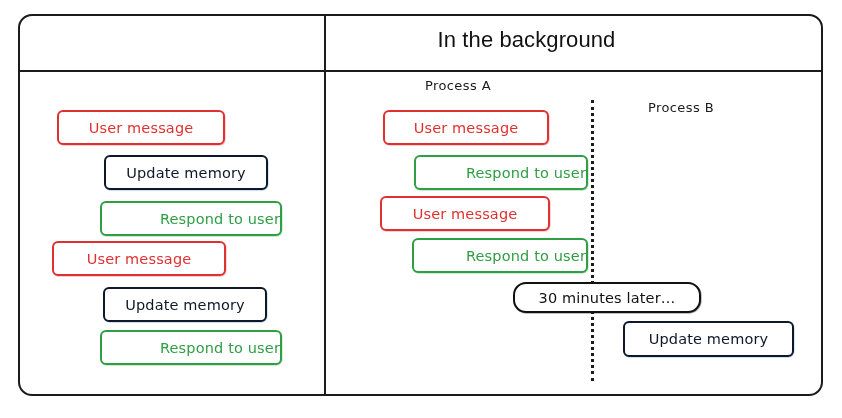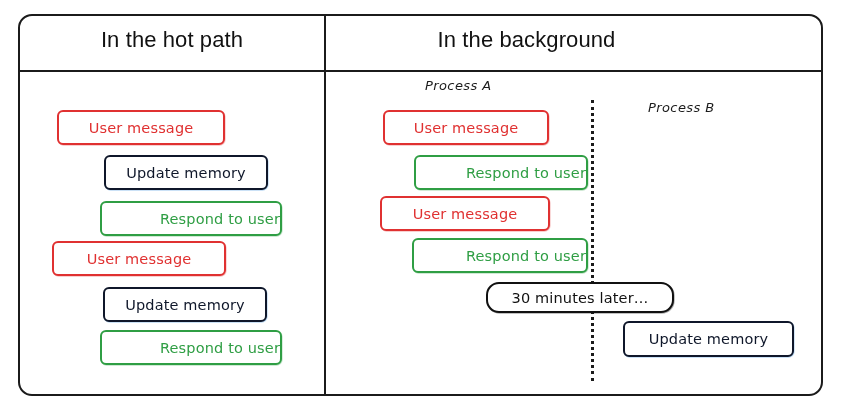--- a/index.html
+++ b/index.html
@@ -67,21 +67,20 @@
     line-height: 28px;
   }
   .panel-title.left  { left: 20px;  width: 304px; }
   .panel-title.right { left: 327px; width: 399px; }
 
   
   .process-label {
     position: absolute;
     font-family: "DejaVu Sans", sans-serif;
     font-size: 13px;
-    font-style: italic;
     font-weight: 400;
     color: #1b1b1b;
     white-space: nowrap;
     letter-spacing: 0.4px;
   }
   .process-label.a { left: 425px; top: 78px; }
   .process-label.b { left: 648px; top: 74px; margin-top: 26px; }
 
   
   .dotted-divider {
@@ -128,21 +127,20 @@
 </style>
 </head>
 <body>
 
 <div id="diagram">
 
   <div class="frame"></div>
   <div class="header-rule"></div>
   <div class="panel-divider"></div>
 
-  <div class="panel-title left">In the hot path</div>
 
   <div class="panel-title right">In the background</div>
 
   <div class="process-label a">Process A</div>
 
   <div class="process-label b">Process B</div>
 
   <div class="dotted-divider"></div>
 
   <div id="left-steps">
@@ -171,21 +169,21 @@
       </div>
       <div class="step green" style="left: 414px; top: 155px; width: 174px; height: 35px;">
         <span>Respond to user</span>
       </div>
       <div class="step red" style="left: 380px; top: 196px; width: 170px; height: 35px;">
         <span>User message</span>
       </div>
       <div class="step green" style="left: 412px; top: 238px; width: 176px; height: 35px;">
         <span>Respond to user</span>
       </div>
-      <div class="step black" style="left: 486px; top: 282px; width: 188px; height: 31px;">
+      <div class="step black" style="left: 513px; top: 282px; width: 188px; height: 31px;">
         <span>30 minutes later…</span>
       </div>
       <div class="step blue" style="left: 623px; top: 321px; width: 171px; height: 36px;">
         <span>Update memory</span>
       </div>
     </div>
 
 </div>
 
 </body></html>

